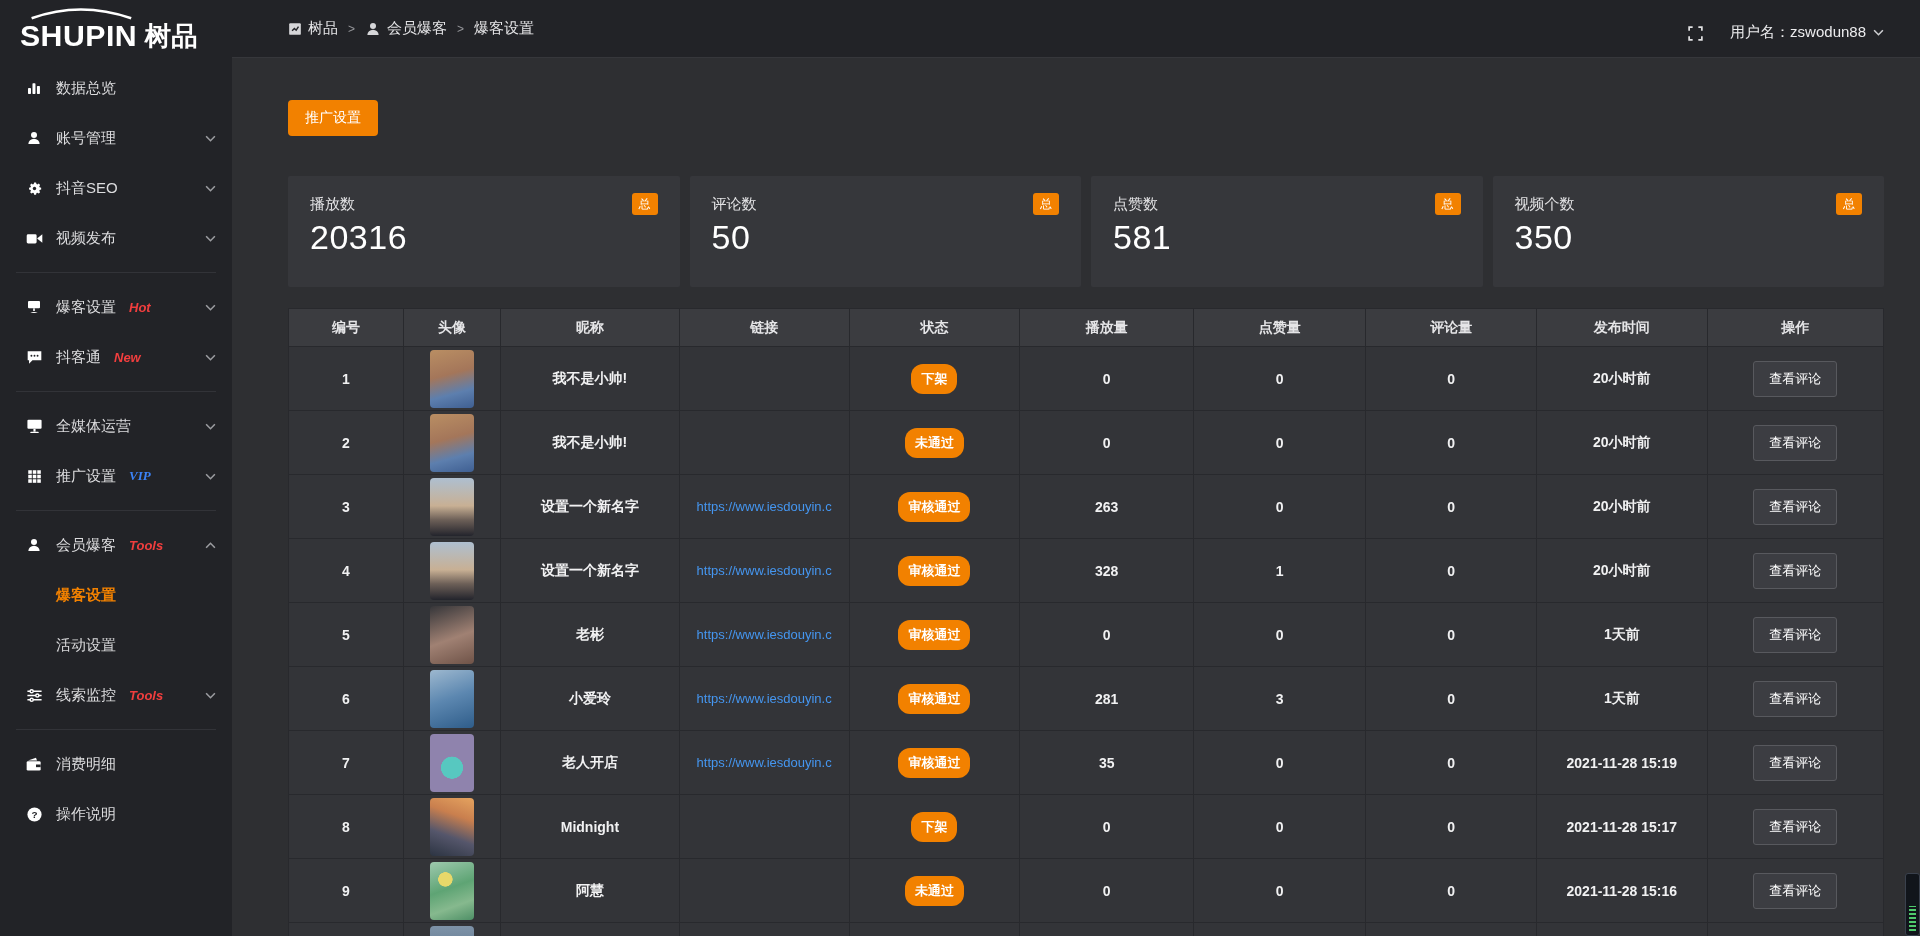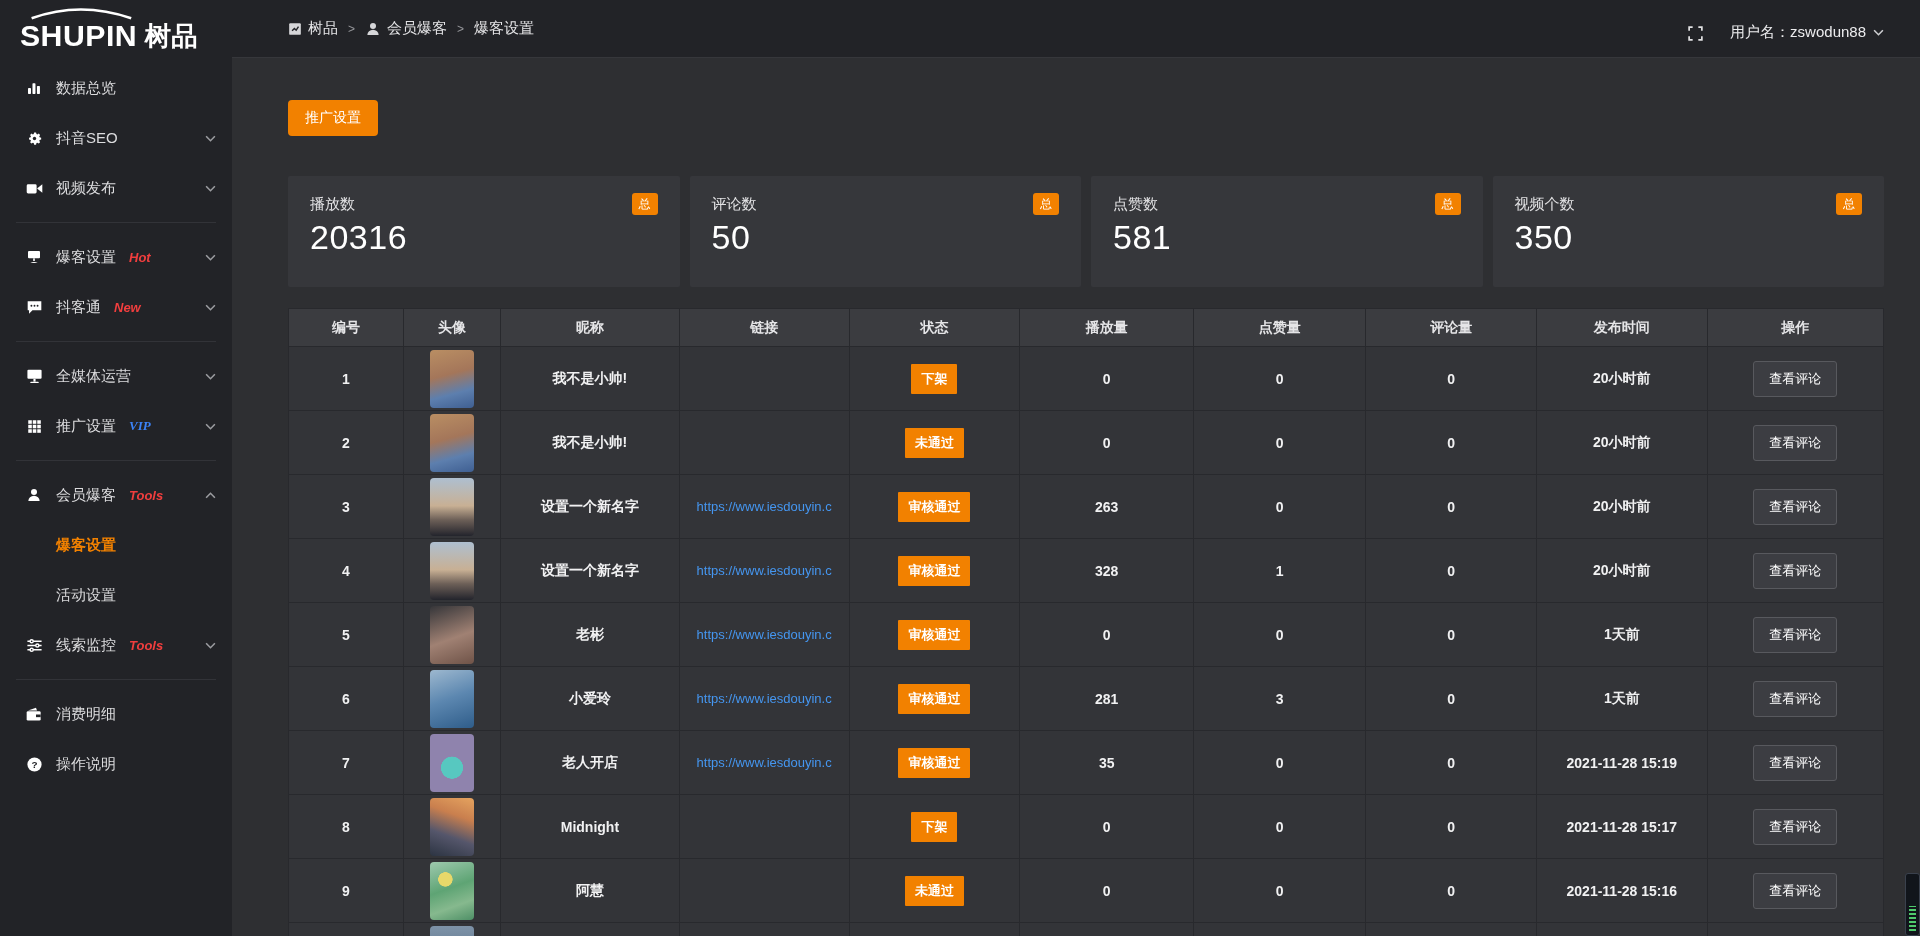--- a/index.html
+++ b/index.html
@@ -81,21 +81,21 @@
   .av-cartoon { background:radial-gradient(circle at 50% 58%, #57c8c0 0 27%, #8f83ad 28%); }
   .av-sunset  { background:linear-gradient(200deg,#e5a35f 0%,#c97f4e 32%,#55566b 64%,#2c3442 100%); }
   .av-paint   { background:radial-gradient(circle at 35% 30%, #e8d86a 0 14%, transparent 15%), linear-gradient(160deg,#9ec9ae 0%,#5ea474 45%,#86b98e 72%,#4e8f66 100%); }
   .av-blue    { background:linear-gradient(180deg,#7e93a8,#4a607a); }
   .link-text {
     color:#4596f0; font-size:13px; font-weight:normal; white-space:nowrap;
     display:block; overflow:hidden; cursor:pointer; padding:0 2px;
   }
   .status-pill {
     display:inline-block; background:#f28100; color:#fff; font-size:13px;
-    padding:6px 10px; border-radius:1px; cursor:pointer;
+    padding:6px 10px; border-radius:12px; cursor:pointer;
   }
   .action-btn {
     background:#3c3d42; border:1px solid #58595e; color:#fff; border-radius:3px;
     font-size:13px; font-family:inherit; padding:8px 15px; cursor:pointer;
   }
   
   .meter {
     position:absolute; right:0; bottom:0; width:15px; height:63px;
     background:#11151b; border:1px solid #3a414d; border-radius:3px; z-index:5;
   }
@@ -118,20 +118,34 @@
   <div class="side-nav">
       <div class="side-item">
         <span class="side-icon">
           <svg width="16" height="16" viewBox="0 0 24 24" fill="currentColor">
             <rect x="3" y="12" width="4.5" height="9" rx="1"></rect>
             <rect x="9.7" y="5" width="4.5" height="16" rx="1"></rect>
             <rect x="16.4" y="9" width="4.5" height="12" rx="1"></rect>
           </svg>
         </span>
         <span class="side-label">数据总览</span>
+      </div>
+      <div class="side-item">
+        <span class="side-icon">
+          <svg width="16" height="16" viewBox="0 0 24 24" fill="currentColor">
+            <circle cx="12" cy="7.5" r="4.5"></circle>
+            <path d="M3.5 21a8.5 8 0 0 1 17 0z"></path>
+          </svg>
+        </span>
+        <span class="side-label">账号管理</span>
+        <span class="side-chevron">
+          <svg width="11" height="7" viewBox="0 0 12 8" fill="none" stroke="currentColor" stroke-width="1.8">
+            <path d="M1 1.5l5 5 5-5"></path>
+          </svg>
+        </span>
       </div>
       <div class="side-item">
         <span class="side-icon">
           <svg width="17" height="17" viewBox="0 0 24 24" fill="currentColor">
             <path d="M21.4 13.5l-2.2.6q-.2.6-.5 1.2l1.2 2-1.9 1.9-2-1.2-1.2.5-.6 2.2h-2.7l-.6-2.2-1.2-.5-2 1.2-1.9-1.9 1.2-2-.5-1.2-2.2-.6v-2.7l2.2-.6.5-1.2-1.2-2 1.9-1.9 2 1.2 1.2-.5.6-2.2h2.7l.6 2.2 1.2.5 2-1.2 1.9 1.9-1.2 2 .5 1.2 2.2.6z"></path>
             <circle cx="12" cy="12" r="2.4" fill="#222327"></circle>
           </svg>
         </span>
         <span class="side-label">抖音SEO</span>
         <span class="side-chevron">

